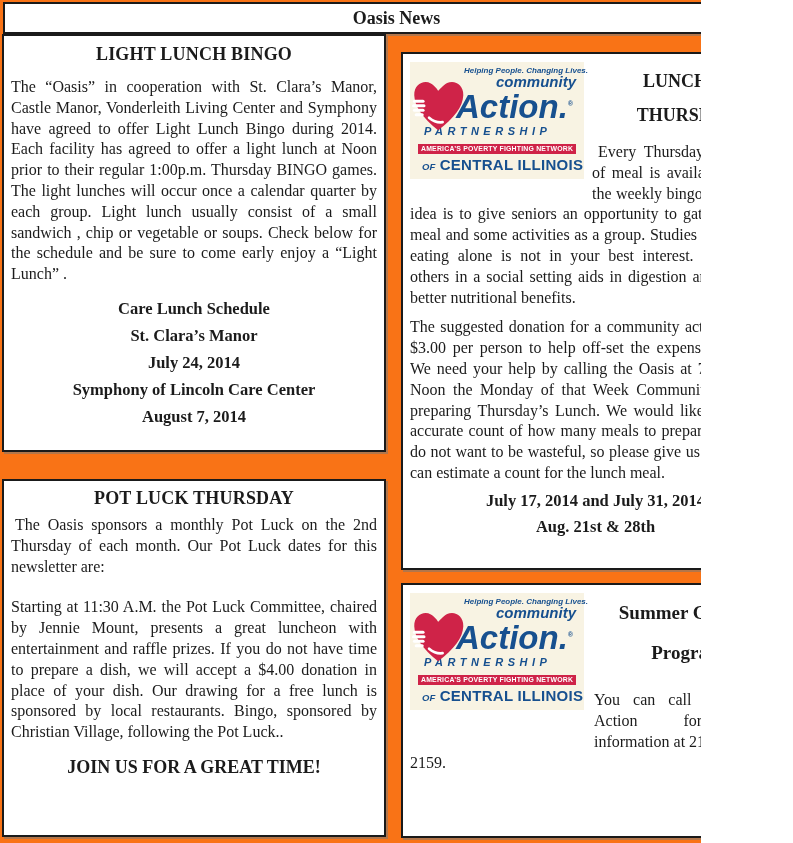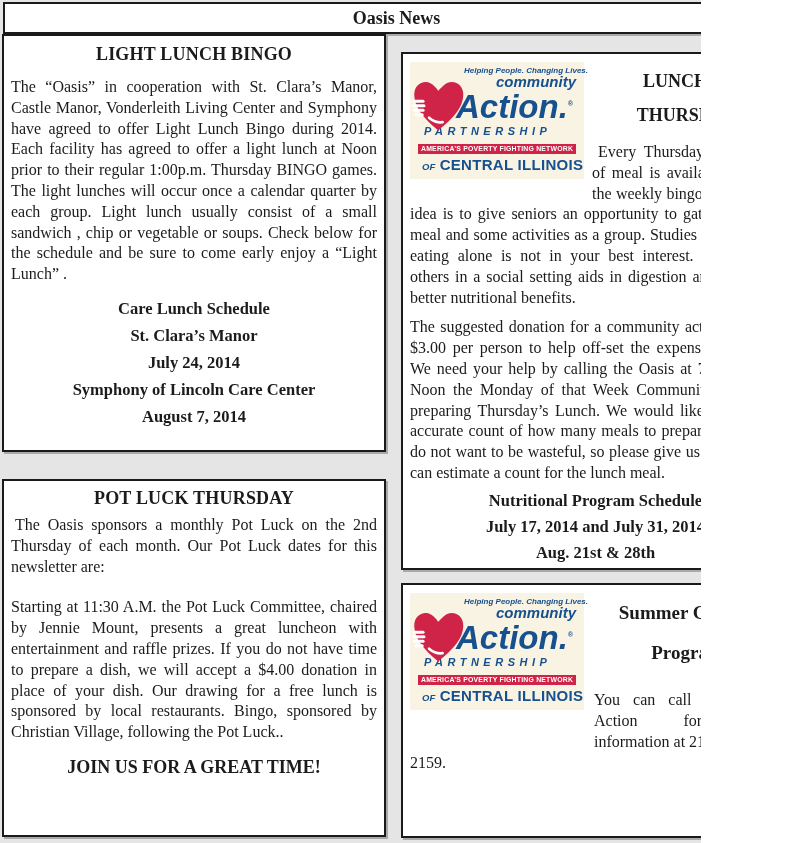--- a/index.html
+++ b/index.html
@@ -1,16 +1,16 @@
 <!DOCTYPE html>
 <html style="--blue: #17508f; --red: #cf2348; --cream: #f8f3e3;"><head>
 <meta charset="utf-8">
 <style>
   html,body{margin:0;padding:0;background:#fff;}
-  #page{position:relative;width:701px;height:843px;background:#e5e5e5;overflow:hidden;
+  #page{position:relative;width:701px;height:843px;background:#f97316;overflow:hidden;
         font-family:"Liberation Serif","DejaVu Serif",serif;color:#1b1b1b;}
   .panel{position:absolute;background:#fff;border:2px solid #1a1a1a;box-shadow:2px 2px 0 rgba(120,120,120,.55);
          box-sizing:border-box;}
   #header-banner{left:3px;top:2px;width:787px;height:32px;display:flex;align-items:center;justify-content:center;}
   #header-banner .title{font-weight:bold;font-size:18px;}
   #panel-light-lunch{left:2px;top:34px;width:384px;height:418px;padding:8px 7px 6px 7px;}
   #panel-pot-luck{left:2px;top:479px;width:384px;height:358px;padding:7px 7px 6px 7px;}
   #panel-thursday{left:401px;top:52px;width:389px;height:518px;padding:6px 7px 5px 7px;}
   #panel-cooling{left:401px;top:583px;width:389px;height:255px;padding:6px 7px 5px 7px;}
 
@@ -106,21 +106,20 @@
         <span class="name">CENTRAL ILLINOIS</span>
       </div>
     </div>
     <div class="th-heading">
       <div>LUNCHES</div>
       <div>THURSDAY</div>
     </div>
     <p class="body-text th-para1">Every Thursday some type of meal is available prior to the weekly bingo games. The idea is to give seniors an opportunity to gather, enjoy a meal and some activities as a group. Studies indicate that eating alone is not in your best interest. Eating with others in a social setting aids in digestion and promotes better nutritional benefits.</p>
     <p class="body-text th-para2">The suggested donation for a community action lunch is $3.00 per person to help off-set the expenses involved. We need your help by calling the Oasis at 732-6132 by Noon the Monday of that Week Community Action is preparing Thursday’s Lunch. We would like to have an accurate count of how many meals to prepare. We really do not want to be wasteful, so please give us a call so we can estimate a count for the lunch meal.</p>
     <div class="th-sched">
-      <div>Nutritional Program Schedule</div>
       <div>July 17, 2014 and July 31, 2014</div>
       <div>Aug. 21st &amp; 28th</div>
     </div>
   </div>
 
   <div class="panel" id="panel-cooling">
     <div class="ca-logo">
       <svg class="heart" width="54" height="62" viewBox="0 0 60 64">
         <path d="M29 59 C 12 45 3 33 2.5 20 C 2.2 8 13 2.5 21 7 C 26 9.8 29 15 29 15 C 30 15 34 9 39 6.5 C 47 2.5 57.5 8 57 20 C 56.5 33 47 45 29 59 Z" fill="var(--red,#cf2348)"></path>
         <g fill="#ffffff">

